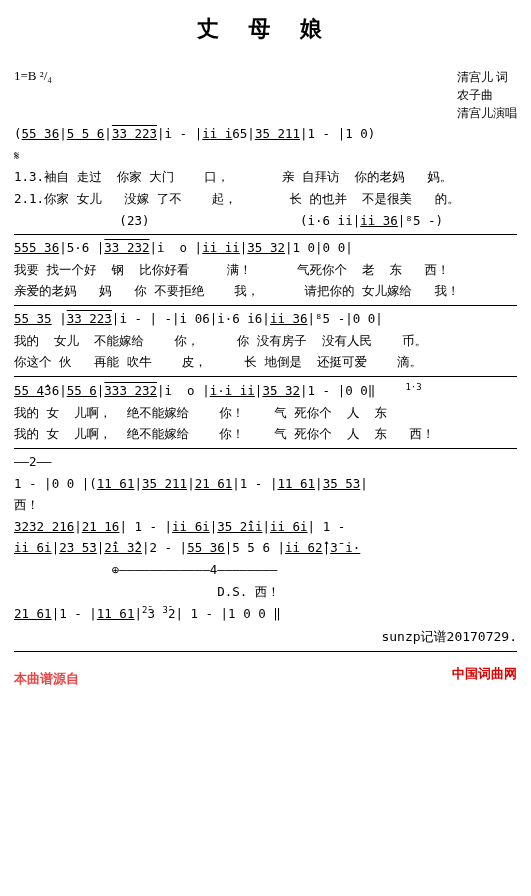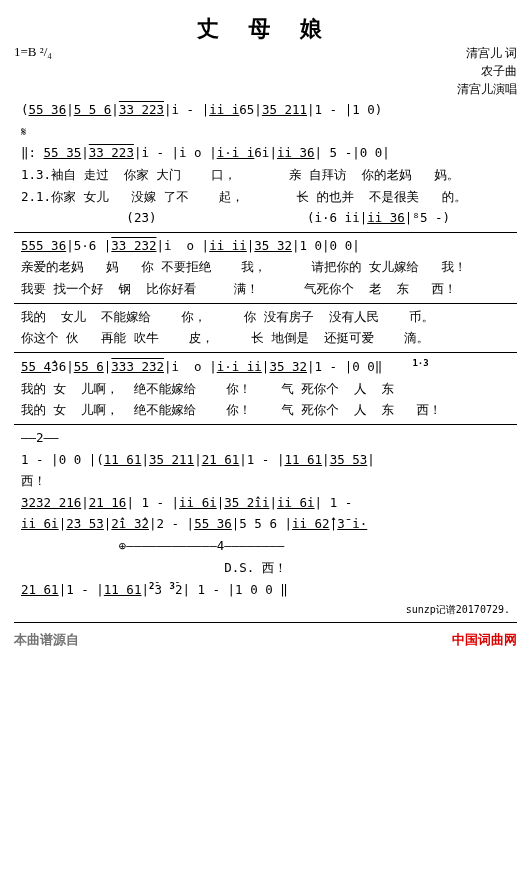--- a/index.html
+++ b/index.html
@@ -11,65 +11,66 @@
       font-size: 13px;
       color: #000;
       padding: 10px 14px;
       overflow-x: hidden;
     }
     .title {
       text-align: center;
       font-size: 22px;
       font-weight: bold;
       letter-spacing: 12px;
-      margin-bottom: 0;
+      margin-bottom: 24px;
       margin-top: 4px;
     }
     .header-row {
       display: flex;
       justify-content: space-between;
       align-items: flex-start;
       margin-bottom: 2px;
       gap: 44px;
     }
     .key-sig {
       font-size: 13px;
     }
     .credits {
-      text-align: right;
+      text-align: left;
       font-size: 12px;
       line-height: 1.5;
     }
     .underline { text-decoration: underline; }
     .footer {
       display: flex;
       justify-content: space-between;
       align-items: center;
       margin-top: 8px;
       font-size: 13px;
       font-weight: bold;
     }
     .footer-left {
-      color: #737373;
+      color: #ef4444;
+      margin-top: 10px;
     }
     .footer-right {
       color: #d00;
       text-align: center;
     }
     hr.divider {
       border: none;
       border-top: 1px solid #000;
       margin: 3px 0;
     }
-    sup { font-size: 9px; vertical-align: super; font-weight: bold; }
+    sup { font-size: 9px; vertical-align: super; }
     pre {
       font-family: "SimSun", "宋体", monospace;
       font-size: 12.5px;
       white-space: pre;
-      margin: 1px 7px;
+      margin: 1px 0;
       line-height: 1.65;
     }
   </style>
 </head>
 <body>
 
 <div class="title">丈 母 娘</div>
 
 <div class="header-row">
   <div class="key-sig">1=B ²/₄</div>
@@ -80,37 +81,37 @@
   </div>
 </div>
 
 <div>
 
 <pre>(<span class="underline">55 36</span>|<span class="underline">5 5 6</span>|<span style="text-decoration:overline underline">33 22̄3</span>|i - |<span class="underline">ii i</span>65|<span class="underline">35 211</span>|1 - |1 0)
 </pre>
 
 <pre>𝄋</pre>
 
-<pre>‖: <span class="underline">55 35</span>|<span style="text-decoration:overline underline">33 22̄3</span>|i - |i o |<span class="underline">i·i i</span>6i|<span class="underline">ii 36</span>| 5 -|0 0|
-</pre>
 <pre>1.3.袖自 走过  你家 大门    口，       亲 自拜访  你的老妈   妈。</pre>
 <pre>2.1.你家 女儿   没嫁 了不    起，       长 的也并  不是很美   的。</pre>
 
 <pre>              (2̄3)                    (i·6 ii|<span class="underline">ii 36</span>|⁸5 -)
 </pre>
 
 <hr class="divider">
 
 <pre><span class="underline">555 36</span>|5·6 |<span style="text-decoration:overline underline">33 232</span>|i  o |<span class="underline">ii ii</span>|<span class="underline">35 32</span>|1 0|0 0|
 </pre>
+<pre>我要 找一个好  钢  比你好看     满！      气死你个  老  东   西！</pre>
 <pre>亲爱的老妈   妈   你 不要拒绝    我，      请把你的 女儿嫁给   我！</pre>
-<pre>我要 找一个好  钢  比你好看     满！      气死你个  老  东   西！</pre>
 
 <hr class="divider">
 
+<pre><span class="underline">55 35</span> |<span style="text-decoration:overline underline">33 22̄3</span>|i - | -|i 06|i·6 i6|<span class="underline">ii 36</span>|⁸5 -|0 0|
+</pre>
 <pre>我的  女儿  不能嫁给    你，     你 没有房子  没有人民    币。</pre>
 <pre>你这个 伙   再能 吹牛    皮，     长 地倒是  还挺可爱    滴。</pre>
 
 <hr class="divider">
 
 <pre><span class="underline">55 4̂</span>36|<span class="underline">55 6</span>|<span style="text-decoration:overline underline">333 232</span>|i  o |<span class="underline">i·i ii</span>|<span class="underline">35 32</span>|1 - |0 0‖    <sup>1·3</sup>
 </pre>
 <pre>我的 女  儿啊，  绝不能嫁给    你！    气 死你个  人  东</pre>
 <pre>我的 女  儿啊，  绝不能嫁给    你！    气 死你个  人  东   西！</pre>
 
@@ -128,21 +129,21 @@
 
 <pre><span class="underline">ii 6i</span>|<span class="underline">2̄3 5̄3</span>|<span class="underline">2̂i 3̂2</span>|2 - |<span class="underline">55 36</span>|5 5 6 |<span class="underline">ii 62̂</span>|<span class="underline">3̄ i·</span>
 </pre>
 
 <pre>             ⊕————————————4————————</pre>
 
 <pre>                           D.S. 西！</pre>
 
 <pre><span class="underline">21 61</span>|1 - |<span class="underline">11 61</span>|<sup>2̄</sup>3 <sup>3̄</sup>2| 1 - |1 0 0 ‖
 </pre>
-<pre style="text-align:right; font-size:10px;">sunzp记谱20170729.</pre>
+<pre style="text-align:right; font-size:13px;">sunzp记谱20170729.</pre>
 
 </div>
 
 <hr class="divider">
 
 <div class="footer">
   <span class="footer-left">本曲谱源自</span>
   <span class="footer-right" style="color:#d00; font-weight:bold;">中国词曲网</span>
 </div>
 

